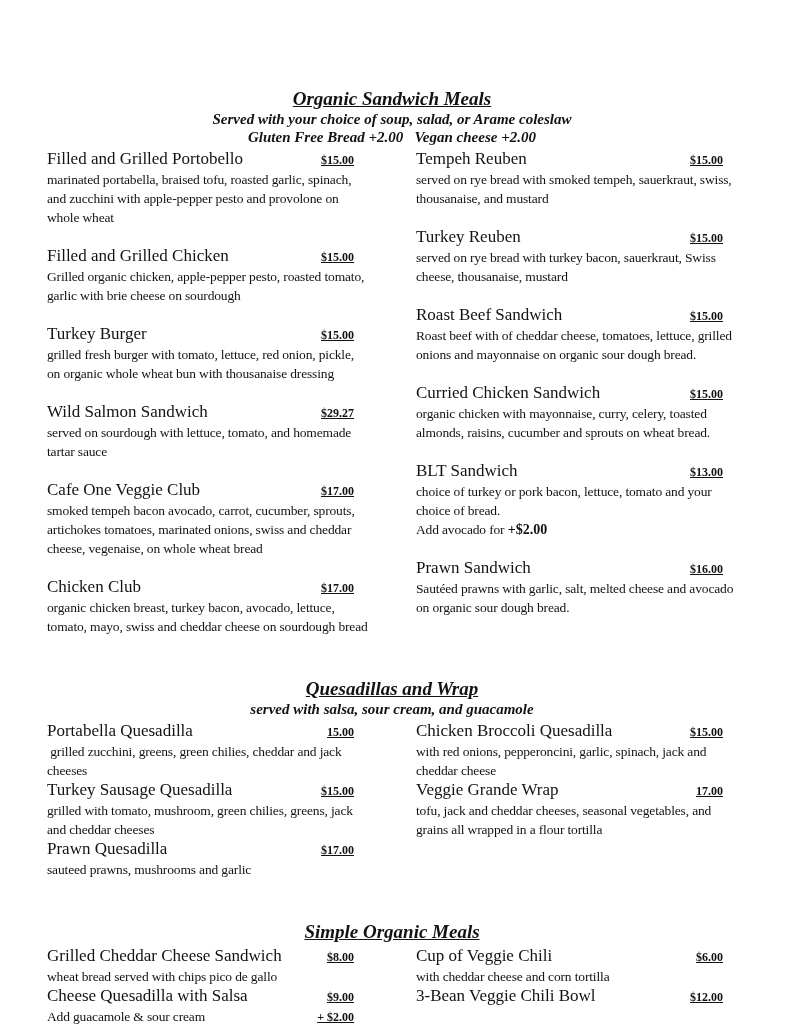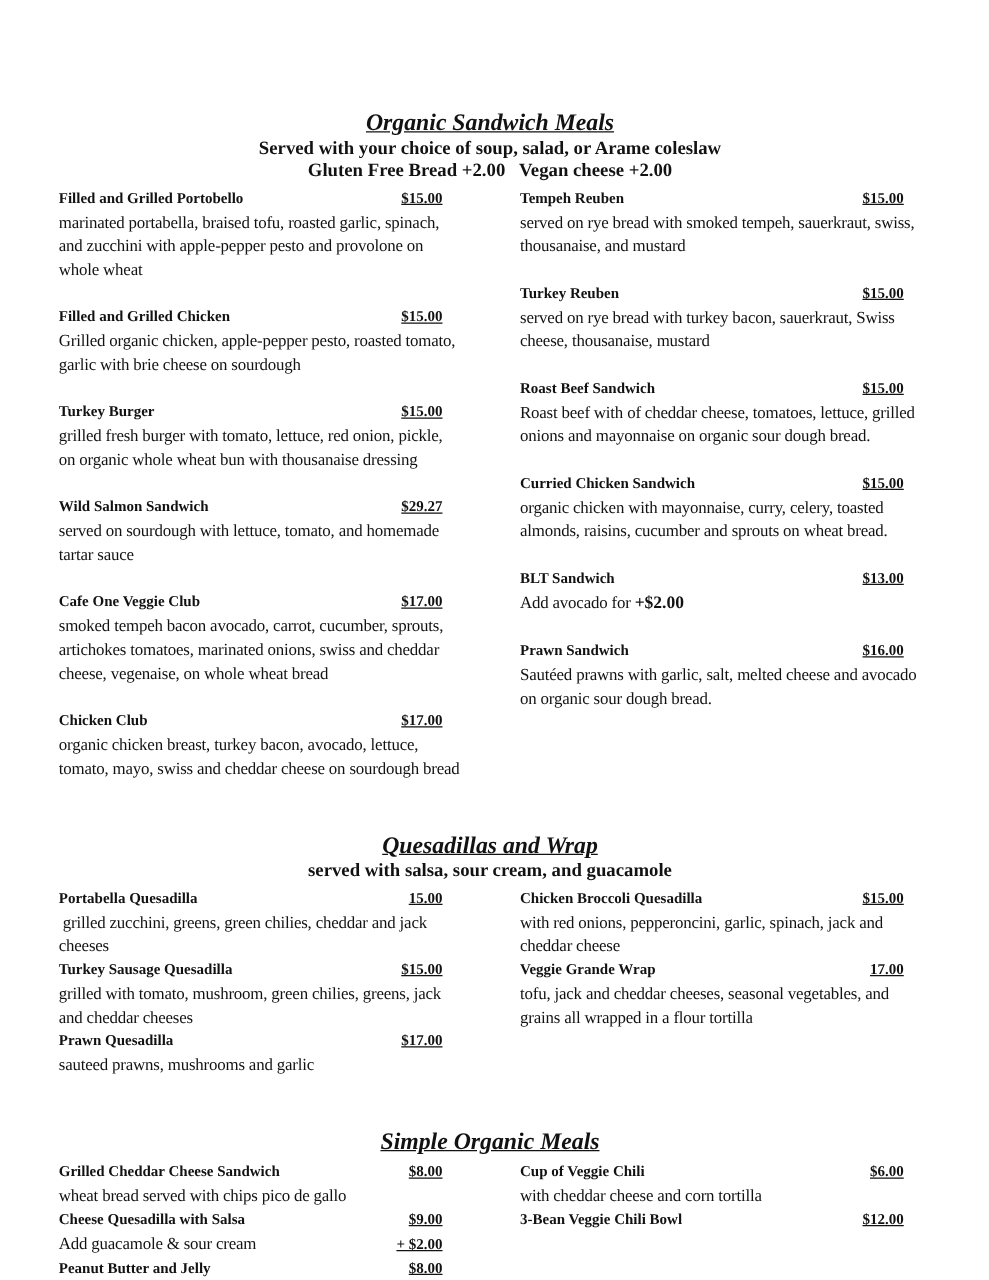--- a/index.html
+++ b/index.html
@@ -9,28 +9,28 @@
     font-family:"Liberation Serif","DejaVu Serif",serif;
     color:#121212;
   }
   .page { padding:46px 54px 0 47px; }
   .shead { text-align:center; margin-bottom:3px;margin-top:41px; }
   .section-title {
     font-size:19px; line-height:23px; font-weight:bold; font-style:italic;
     text-decoration:underline;
   }
   .section-sub {
-    font-size:15px; line-height:18px; font-weight:bold; 
+    font-size:15px; line-height:18px; font-weight:bold; font-style:italic;
     white-space:pre-wrap;
   }
   .cols { display:grid; grid-template-columns:1fr 1fr; column-gap:48px; }
   .item { margin:0; }
   .item.sp { margin-bottom:19px; }
   .line { display:flex; justify-content:space-between; align-items:baseline; }
-  .nm { font-weight:bold; font-size:12px; line-height:19px; white-space:nowrap; }
+  .nm { font-weight:normal; font-size:17px; line-height:19px; white-space:nowrap; }
   .pr { font-weight:bold; font-size:12px; line-height:19px; padding-right:14px; flex-shrink:0;text-decoration:underline; }
   .ds { font-size:13.5px; line-height:19px; letter-spacing:-0.15px; white-space:pre-wrap; }
   .ds b { font-size:14px; letter-spacing:0; }
   .sec2 { margin-top:0; }
   .sec3 { margin-top:8px; }
 </style>
 </head>
 <body>
 
 <div class="page">
@@ -125,20 +125,21 @@
             <span class="pr">$15.00</span>
           </div>
           <div class="ds">organic chicken with mayonnaise, curry, celery, toasted almonds, raisins, cucumber and sprouts on wheat bread.</div>
         </div>
 
         <div class="item sp">
           <div class="line">
             <span class="nm">BLT Sandwich</span>
             <span class="pr">$13.00</span>
           </div>
+          <div class="ds">choice of turkey or pork bacon, lettuce, tomato and your choice of bread.</div>
           <div class="ds"><span>Add avocado for </span><b>+$2.00</b></div>
         </div>
 
         <div class="item">
           <div class="line">
             <span class="nm">Prawn Sandwich</span>
             <span class="pr">$16.00</span>
           </div>
           <div class="ds">Sautéed prawns with garlic, salt, melted cheese and avocado on organic sour dough bread.</div>
         </div>

